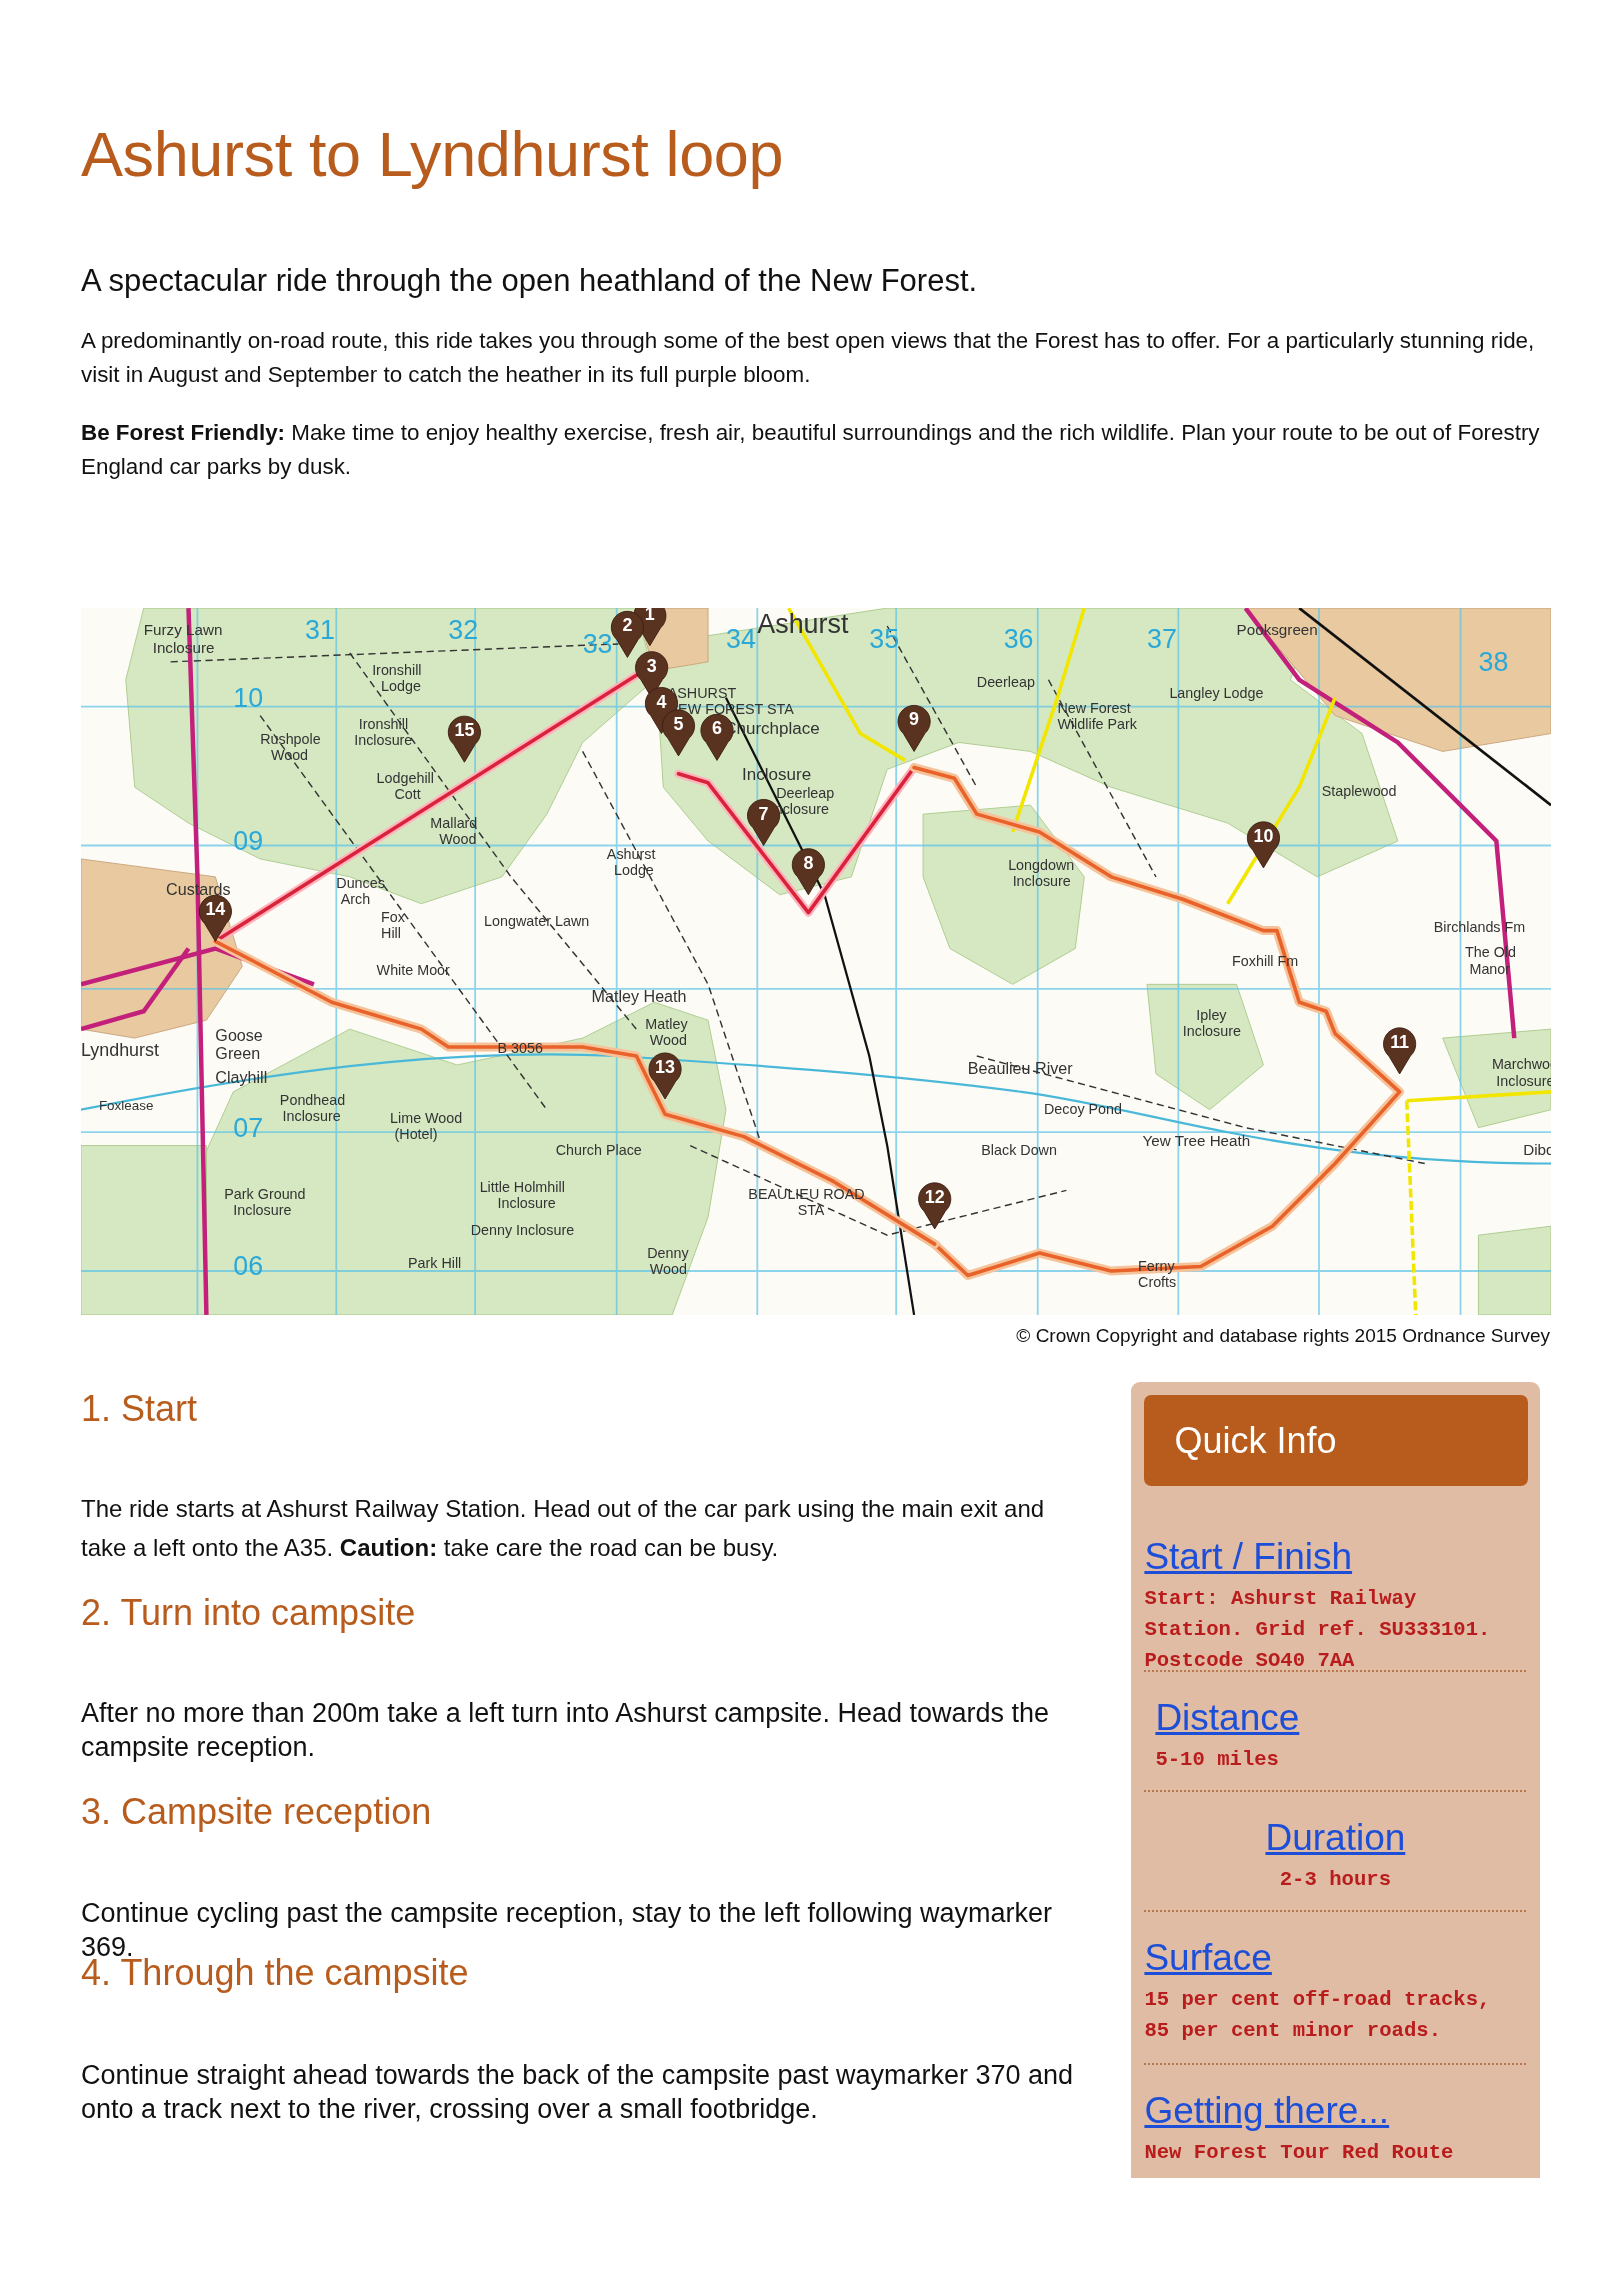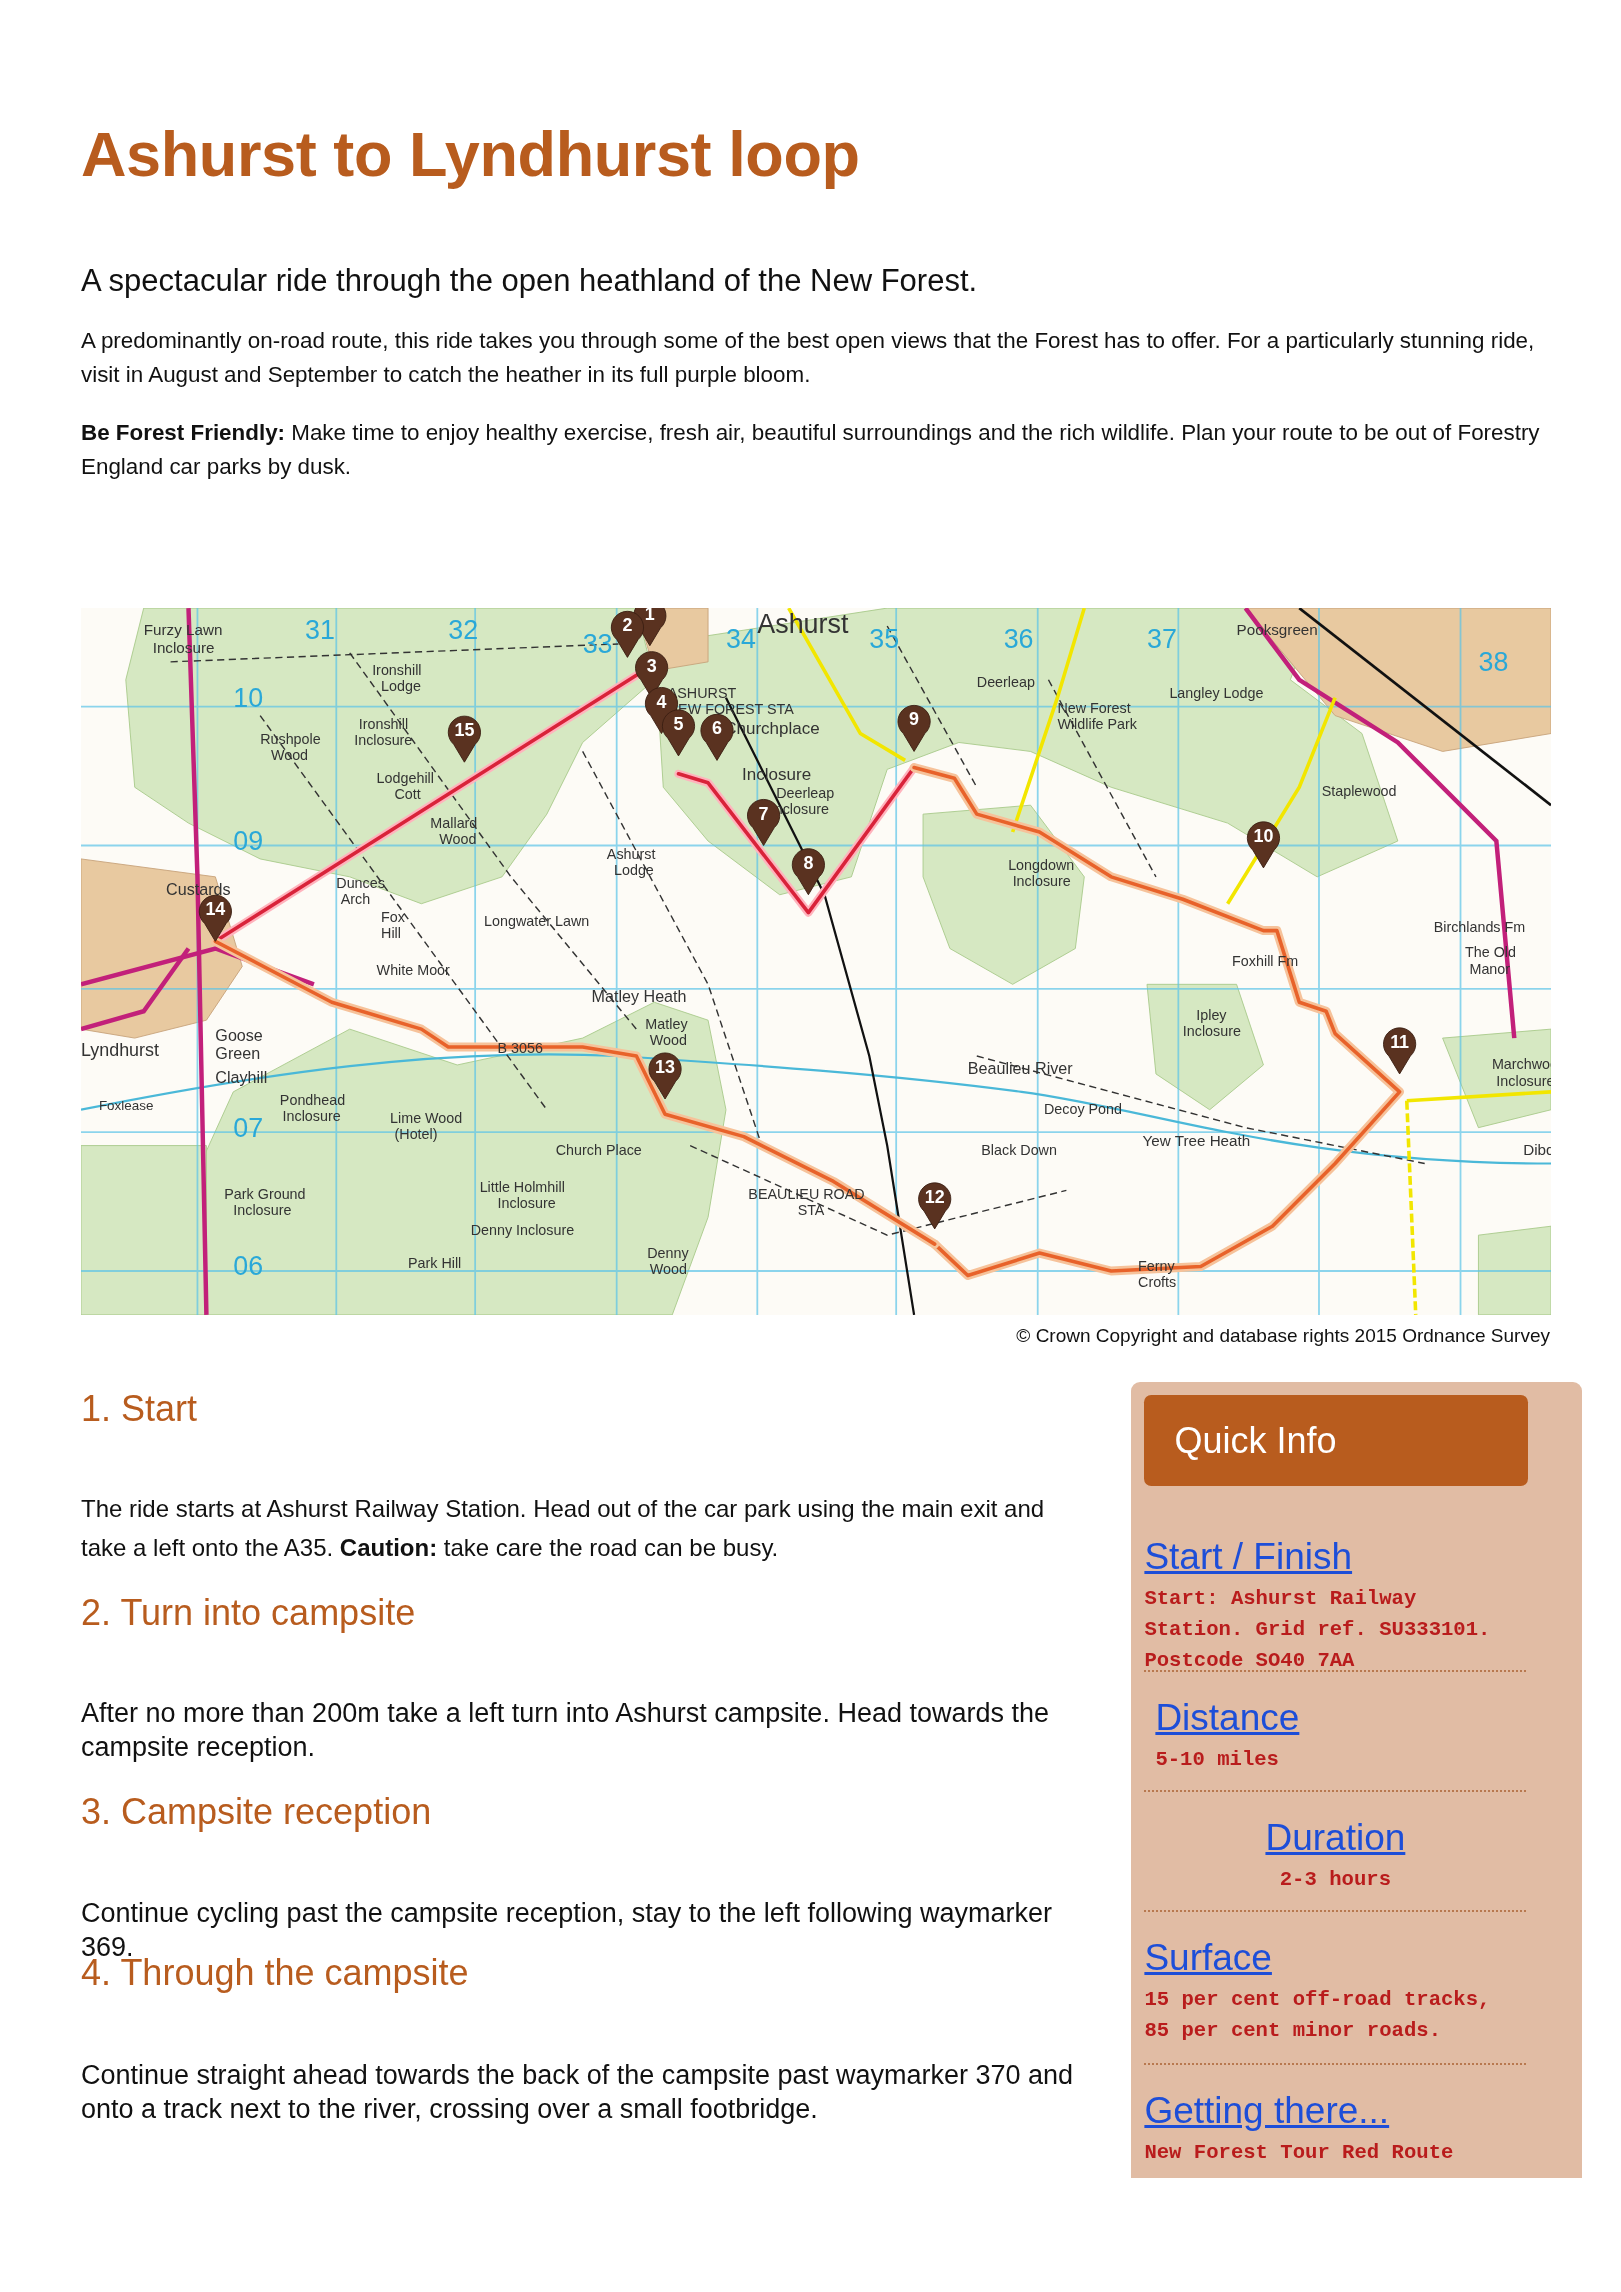--- a/index.html
+++ b/index.html
@@ -1,30 +1,30 @@
 <!DOCTYPE html>
 <html style="font-size:14.3px"><head>
 <meta charset="utf-8">
 <style>
   html, body { margin:0; padding:0; background:#ffffff; }
   body { width:1622px; height:2293px; position:relative; overflow:hidden;
          font-family:"Liberation Sans", sans-serif; color:#111; }
   .abs { position:absolute; }
-  .title { left:81px; top:118px; font-size:63px; color:#b85c1e; font-weight:bold; margin:0; letter-spacing:-0.4px; }
+  .title { left:81px; top:118px; font-size:63px; color:#b85c1e; font-weight:normal; margin:0; letter-spacing:-0.4px; }
   .subtitle { left:81px; top:263px; font-size:31px; color:#111; margin:0; }
   .para { left:81px; width:1478px; font-size:22.4px; line-height:34px; margin:0; color:#111; }
   .para b { font-weight:bold;margin-top:36px; }
   .map { left:81px; top:608px; width:1470px; height:707px; overflow:hidden; background:#fdfbf6; }
   .map svg { display:block; }
   .copyright { right:72px; top:1325px; font-size:19px; color:#111; }
   .steps { left:81px; top:1388px; width:1012px; }
   .step-h { font-size:36px; color:#b85c1e; margin:0; font-weight:normal; }
   .step-p { font-size:24px; line-height:39px; margin:0; color:#111; }
   .step-p.small { font-size:27px; line-height:34px; }
-  .qi { left:1131px; top:1382px; width:409px; height:796px; background:#e1bca4; border-radius:9px 9px 0 0;padding-left:42px; }
+  .qi { left:1131px; top:1382px; width:409px; height:796px; background:#e1bca4; border-radius:9px 9px 0 0; }
   .qi-head { position:absolute; left:13.4px; top:12.5px; width:384px; height:91px; background:#b85c1e; border-radius:7.2px;
              color:#fff; font-size:36px; line-height:91px; padding-left:30px; box-sizing:border-box; }
   .qi-sec { position:absolute; left:13.4px; width:382px; }
   .qi-h { font-size:37px; color:#1d4ed8; margin:0; line-height:45px;text-decoration:underline; }
   .qi-v { font-size:20.6px; color:#b91c1c; font-weight:bold; line-height:31px; margin:3.6px 0 0 0;font-family:Liberation Mono, monospace; }
   .qi-div { position:absolute; left:13.4px; width:382px; border-top:2.7px dotted #b8784f; }
 </style>
 </head>
 <body>
 

